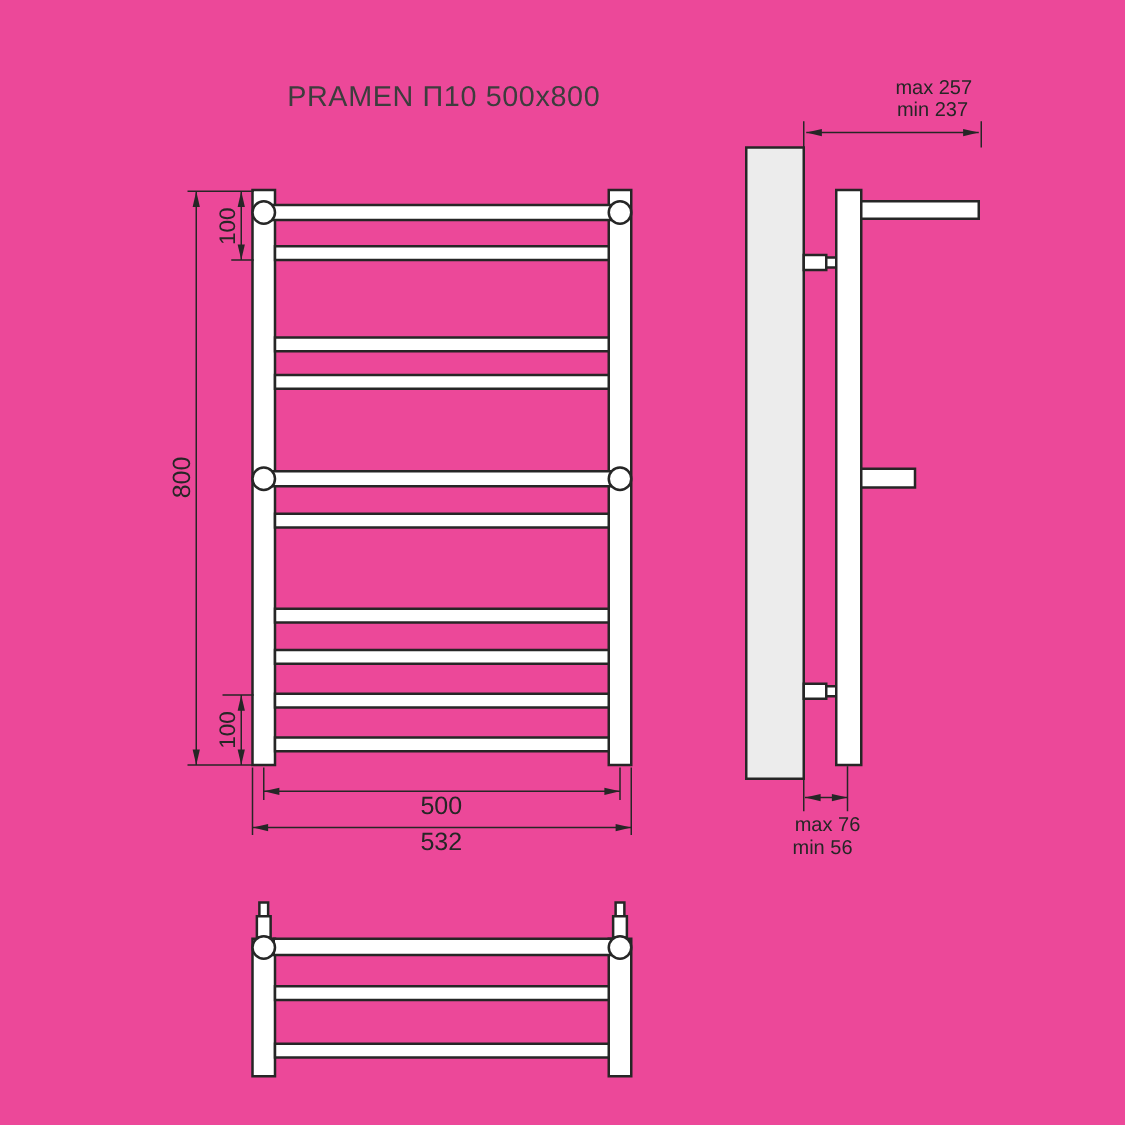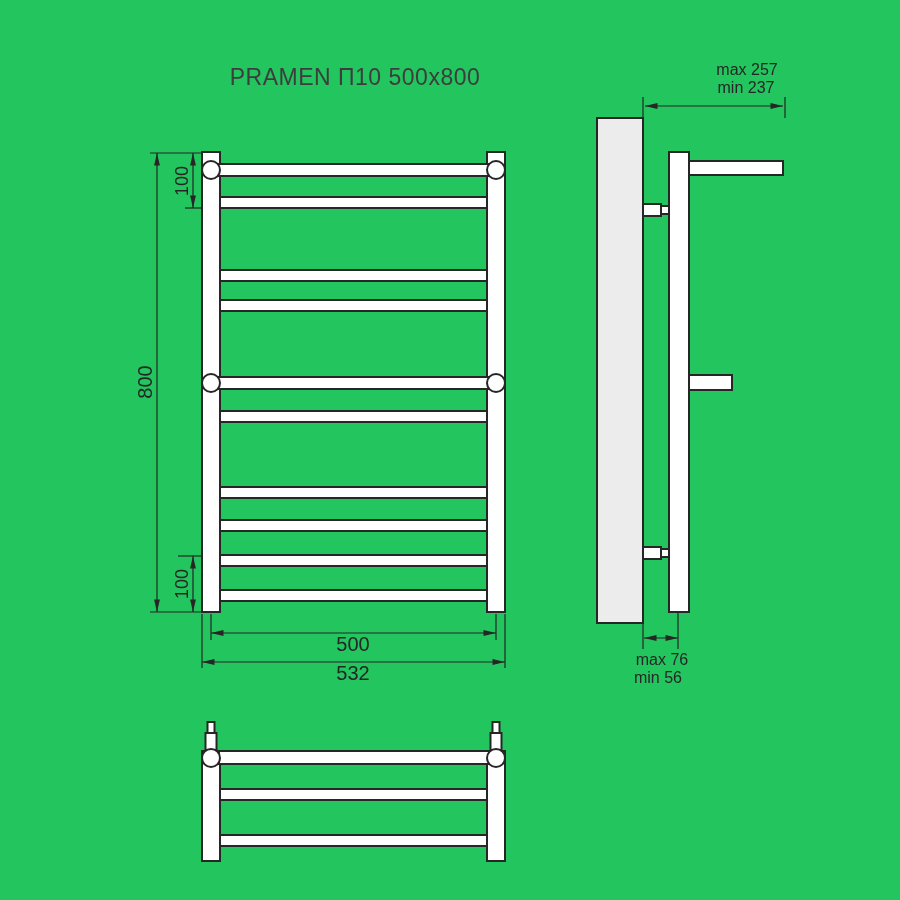--- a/index.html
+++ b/index.html
@@ -1,16 +1,16 @@
 <!DOCTYPE html>
 <html><head>
 <meta charset="utf-8">
 <style>
   html,body{margin:0;padding:0;background:#fff;}
-  #canvas{position:relative;width:900px;height:900px;background:#22c55e;overflow:hidden;
+  #canvas{position:relative;width:900px;height:900px;background:#ec4899;overflow:hidden;
           font-family:"Liberation Sans",sans-serif;}
   svg{display:block;}
   .shape{stroke:#262626;stroke-width:2;fill:#ffffff;}
   .wall{stroke:#262626;stroke-width:2;}
   .dim{stroke:#262626;stroke-width:1.2;fill:none;}
   .ext{stroke:#262626;stroke-width:1.2;fill:none;}
   .dimtxt{font-family:"Liberation Sans",sans-serif;font-size:20px;fill:#262626;}
   .dimtxt100{font-family:"Liberation Sans",sans-serif;font-size:18px;fill:#262626;}
   .mmtxt{font-family:"Liberation Sans",sans-serif;font-size:16px;fill:#262626;}
   .titletxt{font-family:"Liberation Sans",sans-serif;font-size:23px;fill:#3d3d3d;letter-spacing:.5px;}

